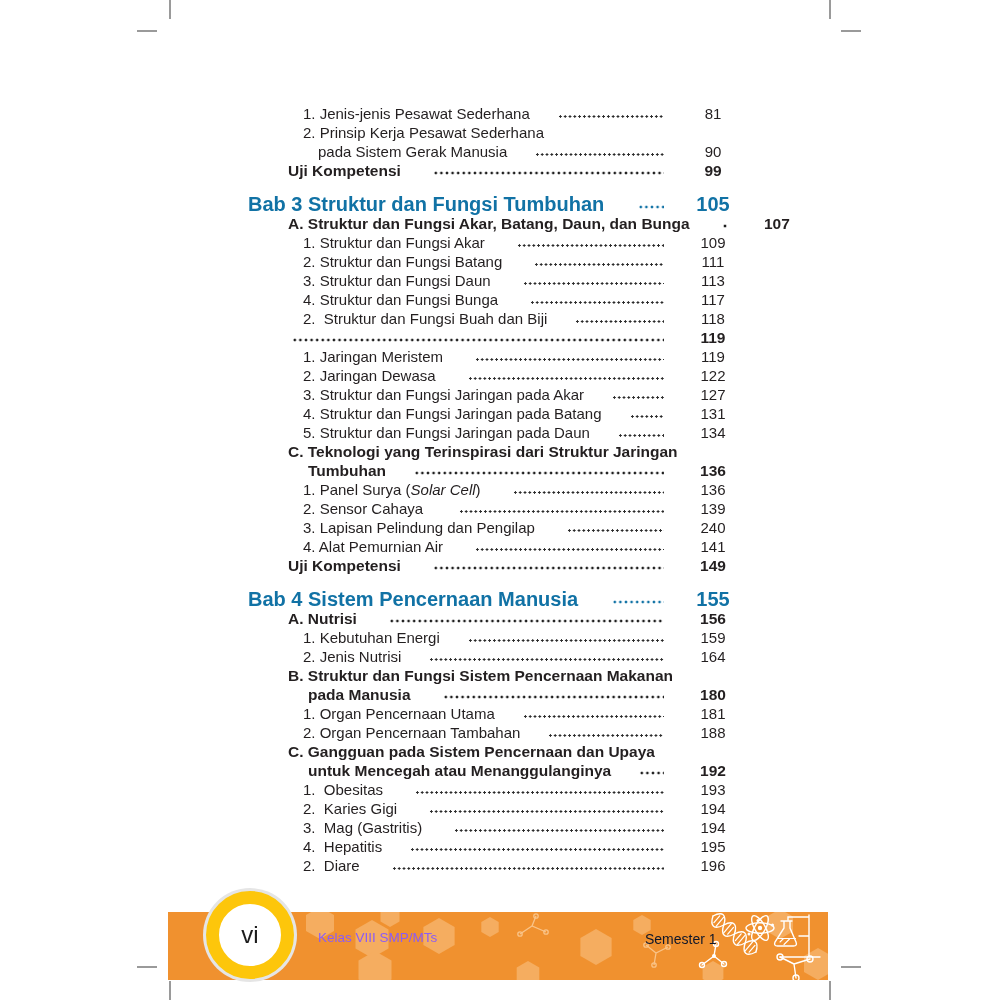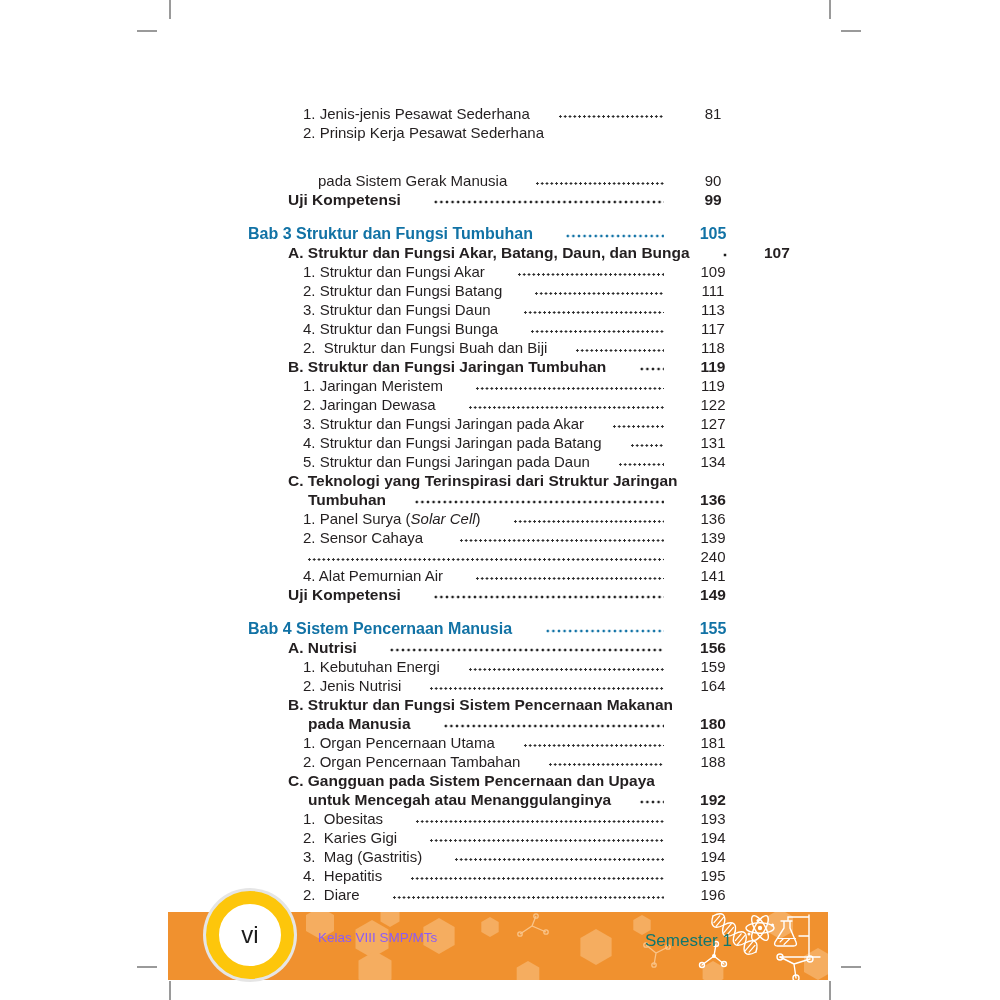--- a/index.html
+++ b/index.html
@@ -22,50 +22,50 @@
     background-size:4.8px 4.8px; background-repeat:repeat-x;
     background-position:left calc(100% - 4px);
   }
   .toc-leader.hidden { visibility:hidden; }
   .toc-page { flex:0 0 44px; text-align:center; line-height:19px; }
   .style-bold { font-weight:bold; font-size:15.5px; }
   .style-bold .toc-leader {
     background-image:radial-gradient(circle, #1f1f1f 1.3px, rgba(0,0,0,0) 1.6px);
     background-size:5.6px 5.6px;
   }
-  .style-bab { font-weight:bold; font-size:16px; color:var(--blue,#1172a5); }
+  .style-bab { font-weight:bold; font-size:20px; color:var(--blue,#1172a5); }
   .style-bab .toc-leader {
     background-image:radial-gradient(circle, var(--blue,#1172a5) 1.3px, rgba(0,0,0,0) 1.6px);
     background-size:5.6px 5.6px;
   }
   .indent-bab     { padding-left:0; }
   .indent-letter  { padding-left:40px; }
   .indent-num     { padding-left:55px; }
   .indent-letter2 { padding-left:60px; }
-  .indent-num2    { padding-left:70px;margin-top:29px; }
+  .indent-num2    { padding-left:70px; }
   .toc-spacer { height:15px; }
 
   
   .banner {
     position:absolute; left:168px; top:912px; width:660px; height:68px;
     background:var(--orange,#f0912f);
   }
   .banner svg { position:absolute; left:0; top:0; }
   .page-circle {
     position:absolute; left:206px; top:891px; width:62px; height:62px;
     background:#ffffff; border:13px solid var(--gold,#fdc60b); border-radius:50%;
     box-shadow:0 0 0 3px #e5e5e5;
     display:flex; align-items:center; justify-content:center;
     font-size:24px; color:#1c1c1c;
   }
   .kelas-label {
     position:absolute; left:318px; top:930px; font-size:13.5px; color:#8b5cf6;
   }
   .semester-label {
-    position:absolute; left:645px; top:931px; font-size:17px; color:#0f766e;
+    position:absolute; left:645px; top:931px; font-size:14px; color:#0f172a;
   }
 </style>
 </head>
 <body style="--blue: #1172a5; --ink: #231f20; --orange: #f0912f; --gold: #fdc60b; --hex: #f6b269; --hexline: #f9c489; --crop: #9a9a9a;">
 
 <div class="crop" style="left:169px;top:0;width:2px;height:19px"></div>
 <div class="crop" style="left:137px;top:30px;width:20px;height:2px"></div>
 <div class="crop" style="left:829px;top:0;width:2px;height:19px"></div>
 <div class="crop" style="left:841px;top:30px;width:20px;height:2px"></div>
 <div class="crop" style="left:137px;top:966px;width:20px;height:2px"></div>
@@ -124,21 +124,20 @@
       <span class="toc-label">4. Struktur dan Fungsi Bunga </span>
       <span class="toc-leader"></span>
       <span class="toc-page">117</span>
     </div>
     <div class="toc-row style-plain indent-num">
       <span class="toc-label">2.  Struktur dan Fungsi Buah dan Biji</span>
       <span class="toc-leader"></span>
       <span class="toc-page">118</span>
     </div>
     <div class="toc-row style-bold indent-letter">
-      <span class="toc-label">B. Struktur dan Fungsi Jaringan Tumbuhan </span>
       <span class="toc-leader"></span>
       <span class="toc-page">119</span>
     </div>
     <div class="toc-row style-plain indent-num">
       <span class="toc-label">1. Jaringan Meristem </span>
       <span class="toc-leader"></span>
       <span class="toc-page">119</span>
     </div>
     <div class="toc-row style-plain indent-num">
       <span class="toc-label">2. Jaringan Dewasa </span>
@@ -174,20 +173,21 @@
       <span class="toc-label"><span>1. Panel Surya (</span><span class="italic">Solar Cell</span><span>) </span></span>
       <span class="toc-leader"></span>
       <span class="toc-page">136</span>
     </div>
     <div class="toc-row style-plain indent-num">
       <span class="toc-label">2. Sensor Cahaya  </span>
       <span class="toc-leader"></span>
       <span class="toc-page">139</span>
     </div>
     <div class="toc-row style-plain indent-num">
+      <span class="toc-label">3. Lapisan Pelindung dan Pengilap </span>
       <span class="toc-leader"></span>
       <span class="toc-page">240</span>
     </div>
     <div class="toc-row style-plain indent-num">
       <span class="toc-label">4. Alat Pemurnian Air </span>
       <span class="toc-leader"></span>
       <span class="toc-page">141</span>
     </div>
     <div class="toc-row style-bold indent-letter">
       <span class="toc-label">Uji Kompetensi </span>

